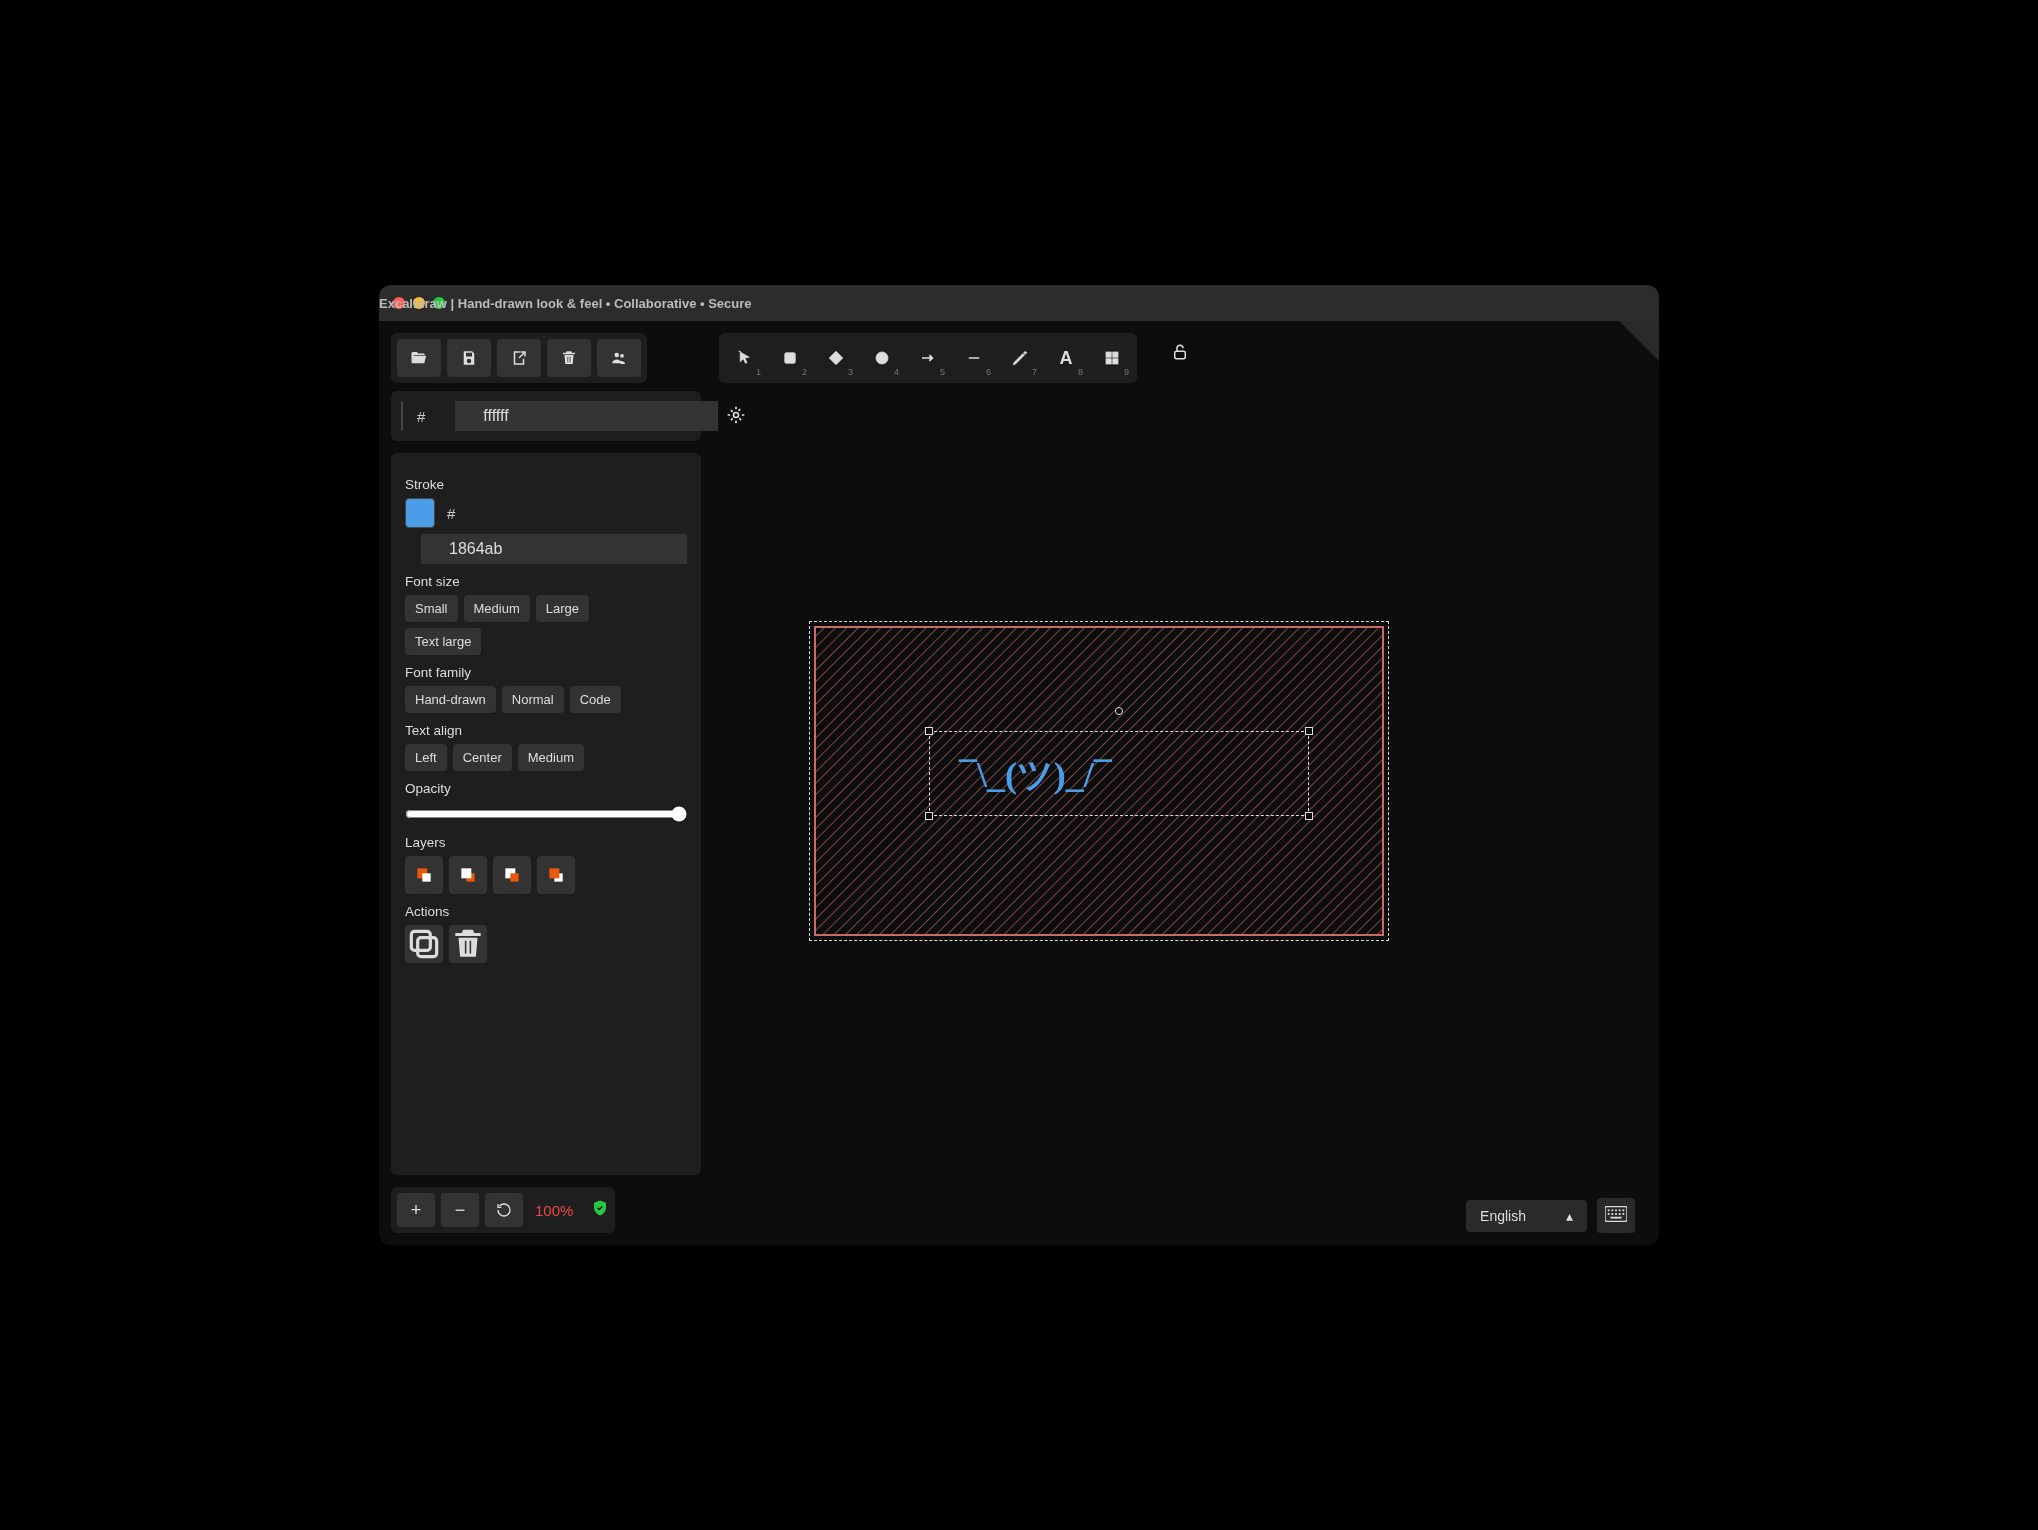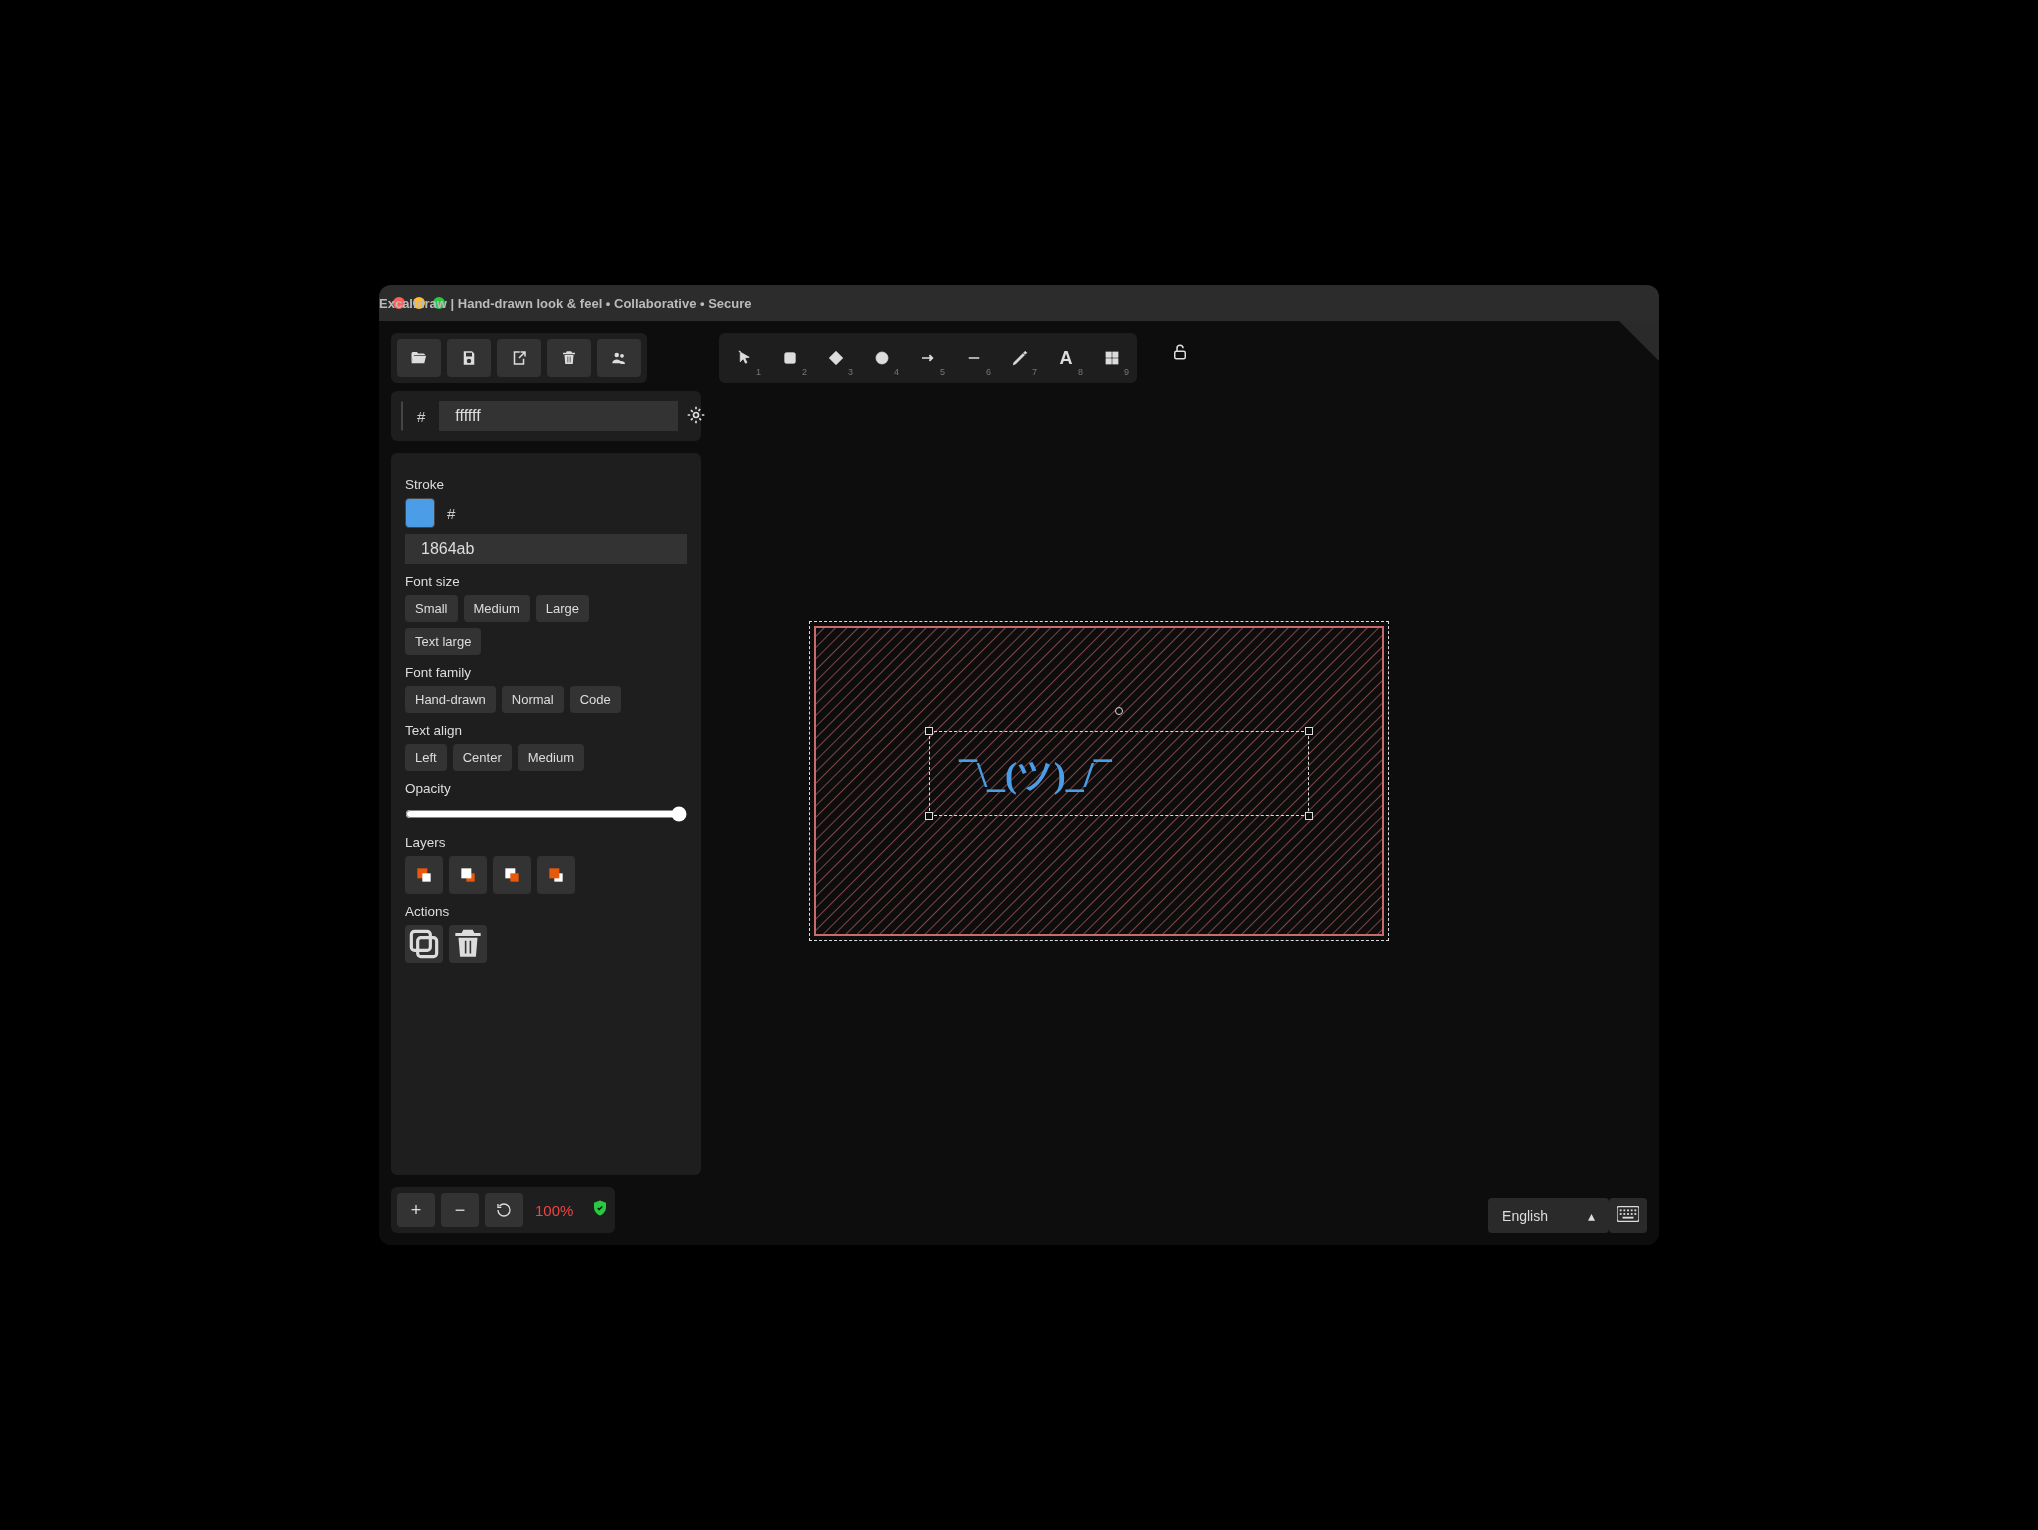--- a/index.html
+++ b/index.html
@@ -79,21 +79,21 @@
   .bg-panel {
     position: absolute; top: 70px; left: 12px;
     background: #1e1e1e; border-radius: 6px; padding: 10px;
     display: flex; align-items: center; gap: 8px;
     width: 310px;
   }
   .swatch { width: 30px; height: 30px; border-radius: 4px; border: 1px solid #444; }
   .hash { color: #ccc; font-size: 15px; padding: 0 6px; }
   .color-input {
     background: #333; border: none; border-radius: 0;
-    color: #ddd; font-size: 16px; padding: 6px 16px; flex: 1;
+    color: #ddd; font-size: 16px; padding: 6px 28px; flex: 1; margin-left: 16px;
   }
   .gear-btn { background: transparent; border: none; color: #ddd; cursor: pointer; }
   .props-panel {
     position: absolute; top: 132px; left: 12px; bottom: 70px;
     width: 310px; background: #1e1e1e; border-radius: 6px;
     padding: 14px; color: #ddd; font-size: 13.5px;
     overflow-y: auto;
   }
   .props-panel::-webkit-scrollbar { width: 10px; }
   .props-panel::-webkit-scrollbar-thumb { background: #ccc; border-radius: 5px; }
@@ -120,22 +120,22 @@
     background: #1e1e1e; border-radius: 6px; padding: 6px;
   }
   .zoom-btn {
     width: 38px; height: 34px; background: #333; border: none; border-radius: 4px;
     color: #ddd; font-size: 18px; cursor: pointer;
     display: flex; align-items: center; justify-content: center;
   }
   .zoom-text { color: #ef4444; font-size: 15px; padding: 0 6px; }
   .shield { color: #28c840; margin-left: 6px; }
   .bottom-right {
-    position: absolute; bottom: 12px; right: 12px;
-    display: flex; 
+    position: absolute; bottom: 12px; right: 24px;
+    display: flex; gap: 10px; align-items: center;
   }
   .lang-select {
     background: #2a2a2a; border: none; border-radius: 4px;
     color: #ddd; font-size: 14px; padding: 8px 14px;
     display: flex; align-items: center; gap: 40px; cursor: pointer;
   }
   .kbd-btn { background: #2a2a2a; border: none; border-radius: 4px; padding: 8px; cursor: pointer; }
   .canvas-area { position: absolute; inset: 0; pointer-events: none; }
   .sel-rect {
     position: absolute;

